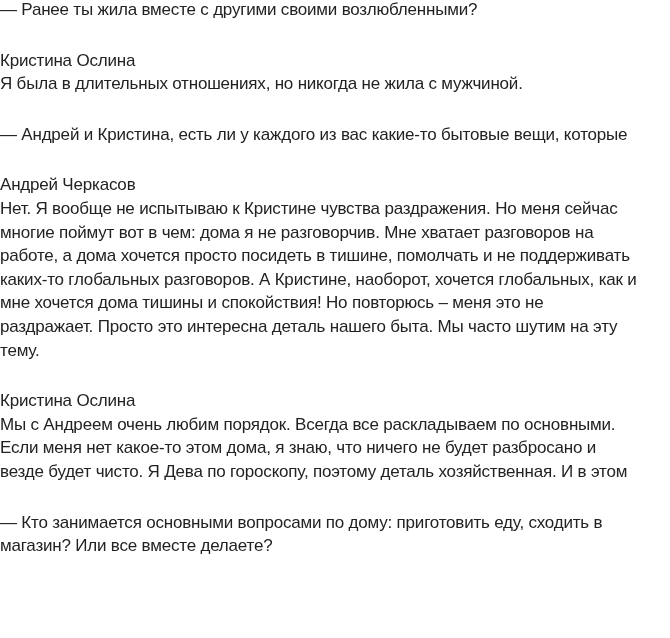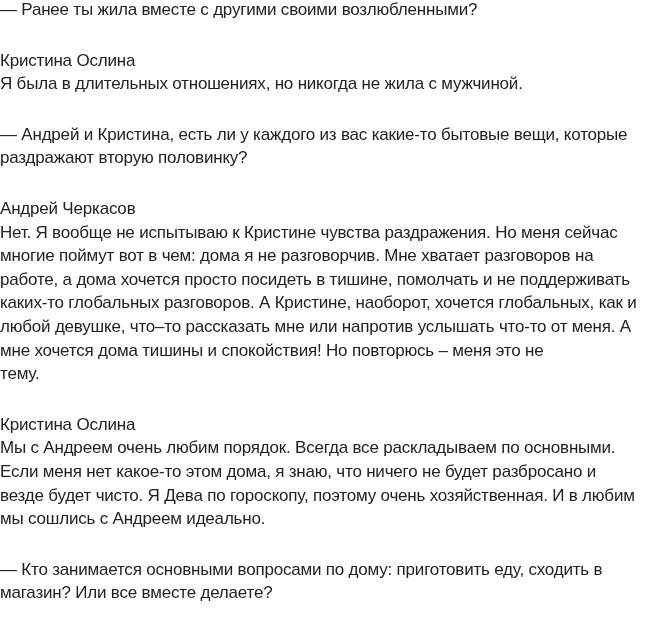--- a/index.html
+++ b/index.html
@@ -45,40 +45,38 @@
     <span class="line">— Ранее ты жила вместе с другими своими возлюбленными?</span>
   </p>
 
   <p class="para">
     <span class="speaker">Кристина Ослина</span>
     <span class="line">Я была в длительных отношениях, но никогда не жила с мужчиной.</span>
   </p>
 
   <p class="para">
     <span class="line">— Андрей и Кристина, есть ли у каждого из вас какие-то бытовые вещи, которые</span>
-    <span class="line">раздражают вторую половинку?</span>
   </p>
 
   <p class="para">
     <span class="speaker">Андрей Черкасов</span>
     <span class="line">Нет. Я вообще не испытываю к Кристине чувства раздражения. Но меня сейчас</span>
     <span class="line">многие поймут вот в чем: дома я не разговорчив. Мне хватает разговоров на</span>
     <span class="line">работе, а дома хочется просто посидеть в тишине, помолчать и не поддерживать</span>
     <span class="line">каких-то глобальных разговоров. А Кристине, наоборот, хочется глобальных, как и</span>
-    <span class="line">любой девушке, что–то рассказать мне или напротив услышать что-то от меня. А</span>
     <span class="line">мне хочется дома тишины и спокойствия! Но повторюсь – меня это не</span>
+    <span class="line">раздражает. Просто это интересна деталь нашего быта. Мы часто шутим на эту</span>
     <span class="line">тему.</span>
   </p>
 
   <p class="para">
     <span class="speaker">Кристина Ослина</span>
     <span class="line">Мы с Андреем очень любим порядок. Всегда все раскладываем по основными.</span>
     <span class="line">Если меня нет какое-то этом дома, я знаю, что ничего не будет разбросано и</span>
-    <span class="line">везде будет чисто. Я Дева по гороскопу, поэтому очень хозяйственная. И в любим</span>
-    <span class="line">мы сошлись с Андреем идеально.</span>
+    <span class="line">везде будет чисто. Я Дева по гороскопу, поэтому деталь хозяйственная. И в этом</span>
   </p>
 
   <p class="para">
     <span class="line">— Кто занимается основными вопросами по дому: приготовить еду, сходить в</span>
     <span class="line">магазин? Или все вместе делаете?</span>
   </p>
 
 </div>
 
 </body></html>

